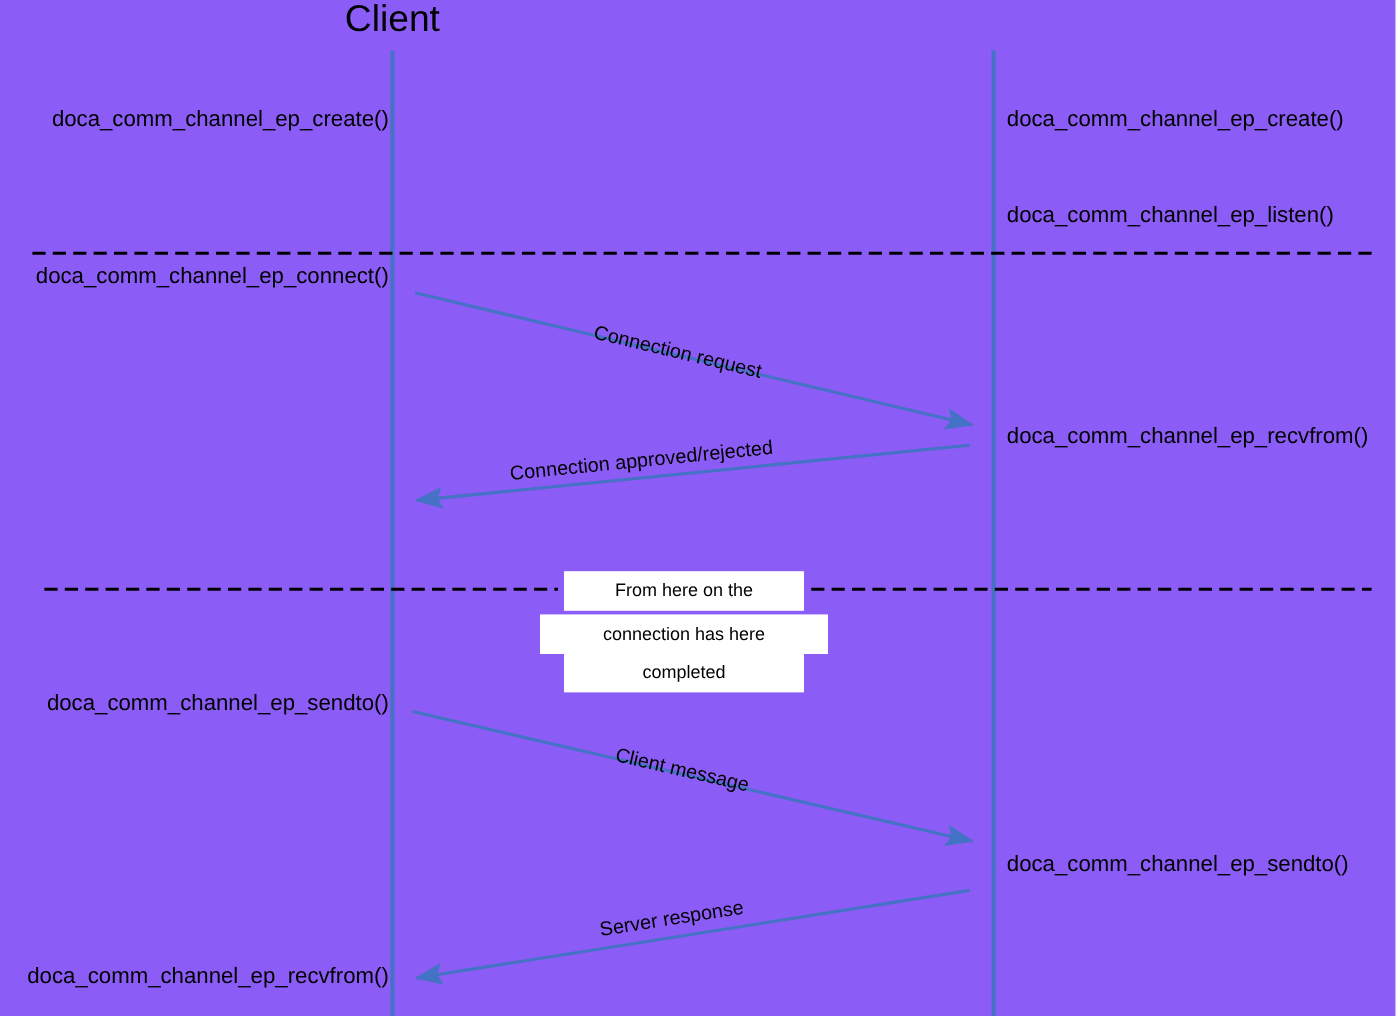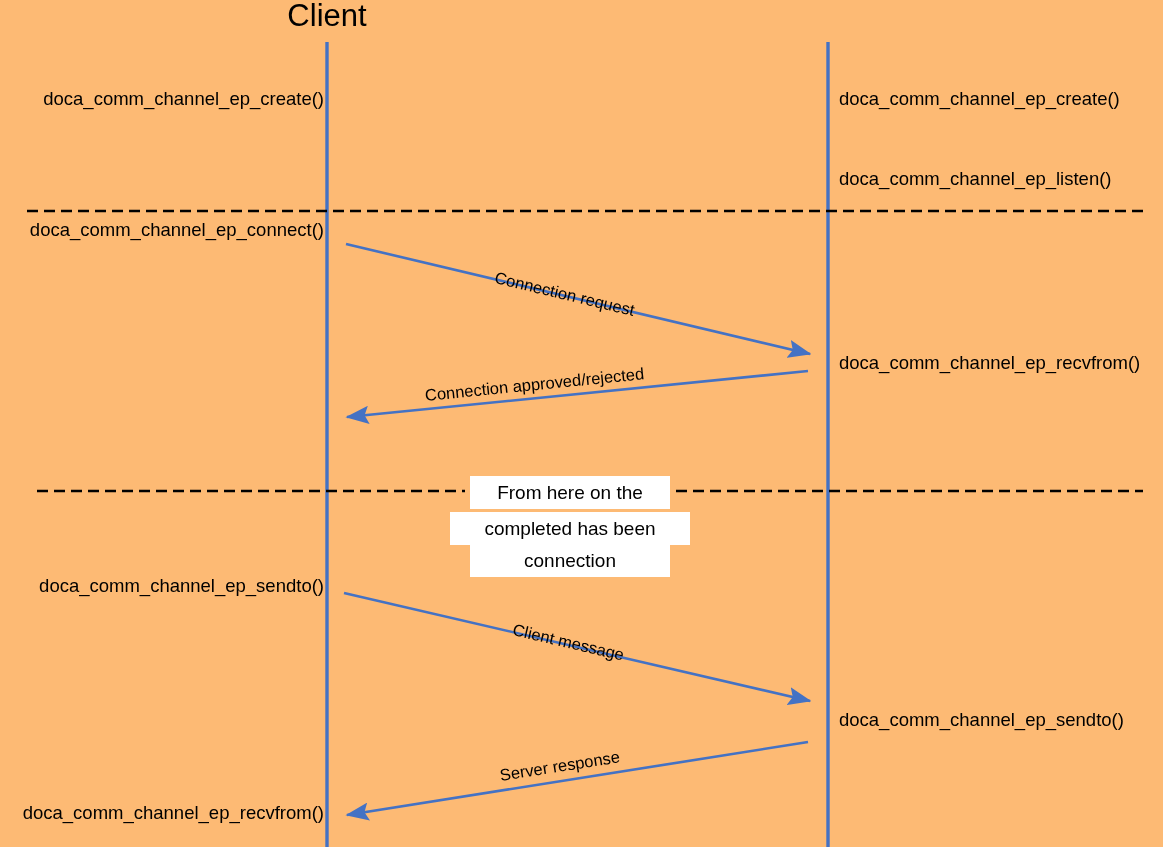--- a/index.html
+++ b/index.html
@@ -9,21 +9,21 @@
     background: #ffffff;
   }
   body {
     font-family: "Liberation Sans", sans-serif;
     color: #000000;
   }
   #diagram-root {
     position: relative;
     width: 1163px;
     height: 847px;
-    background: #fdba74;
+    background: #8b5cf6;
     overflow: hidden;
   }
   #diagram-svg {
     position: absolute;
     left: 0;
     top: 0;
     width: 1163px;
     height: 847px;
   }
   .actor-title {
@@ -50,21 +50,21 @@
   .msg-label {
     position: absolute;
     font-size: 16.5px;
     line-height: 19px;
     color: #000000;
     white-space: nowrap;
     transform-origin: 0 50%;
   }
   .divider-note {
     position: absolute;
-    font-size: 19px;
+    font-size: 15px;
     line-height: 33px;
     color: #000000;
     text-align: center;
     background: #ffffff;
     white-space: nowrap;
   }
 </style>
 </head>
 <body>
 
@@ -105,16 +105,16 @@
   <div class="api-label left-aligned" style="left:839px; top:168px; width:330px;">doca_comm_channel_ep_listen()</div>
   <div class="api-label left-aligned" style="left:839px; top:352px; width:330px;">doca_comm_channel_ep_recvfrom()</div>
   <div class="api-label left-aligned" style="left:839px; top:709px; width:330px;">doca_comm_channel_ep_sendto()</div>
 
   <div class="msg-label" style="left:495px; top:268px; transform: rotate(13.4deg);">Connection request</div>
   <div class="msg-label" style="left:425px; top:386px; transform: rotate(-5.7deg);">Connection approved/rejected</div>
   <div class="msg-label" style="left:513px; top:620px; transform: rotate(13.1deg);">Client message</div>
   <div class="msg-label" style="left:500px; top:766px; transform: rotate(-8.9deg);">Server response</div>
 
   <div class="divider-note" style="left:470px; top:476px; width:200px;">From here on the</div>
-  <div class="divider-note" style="left:450px; top:512px; width:240px;">completed has been</div>
-  <div class="divider-note" style="left:470px; top:544px; width:200px;">connection</div>
+  <div class="divider-note" style="left:450px; top:512px; width:240px;">connection has here</div>
+  <div class="divider-note" style="left:470px; top:544px; width:200px;">completed</div>
 
 </div>
 
 </body></html>

